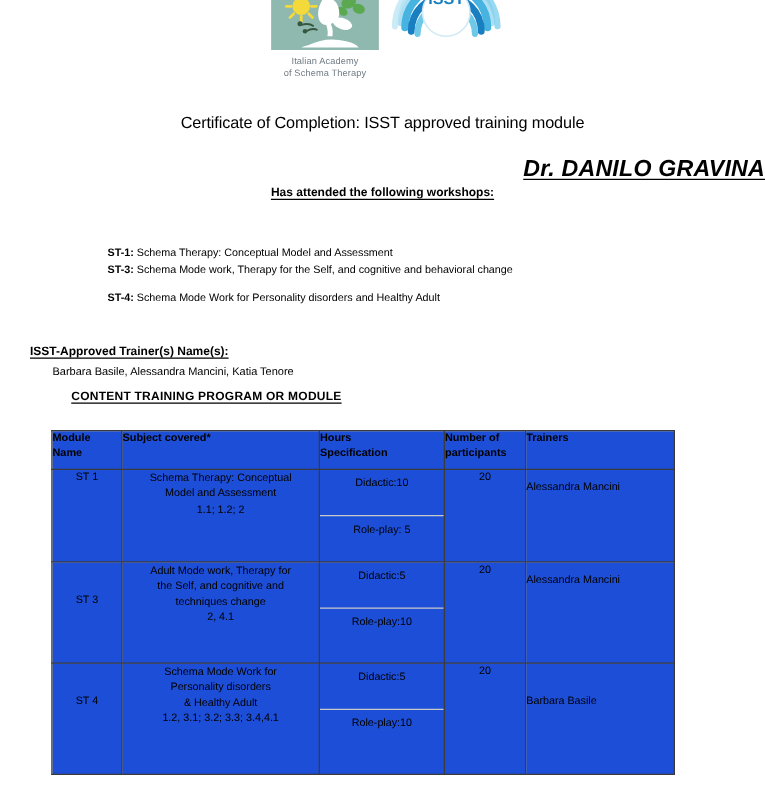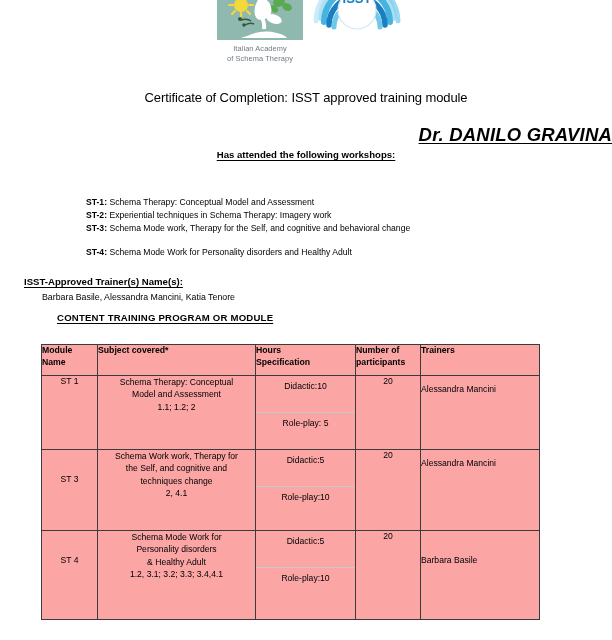--- a/index.html
+++ b/index.html
@@ -98,21 +98,21 @@
     position:absolute;left:41px;top:344px;
     width:498px;
     border-collapse:collapse;
     font-size:8.6px;
     table-layout:fixed;
   }
   table.prog td, table.prog th{
     border:1px solid #3b3b3b;
     padding:0;
     vertical-align:top;
-    background:#fca5a5;
+    background:#1d4ed8;
     margin-left:24px;
   }
   th.hcell{
     font-weight:bold;
     text-align:left;
     padding:5px 0 5px 6px;
     font-size:8.7px;
     line-height:11.5px;
     vertical-align:top;
     height:30px;
@@ -239,21 +239,20 @@
   <div class="cert-title">Certificate of Completion: ISST approved training module</div>
 
   <div class="person-name">Dr. DANILO GRAVINA</div>
 
   <div class="attended">
     <div><span>Has attended the following workshops:</span></div>
   </div>
 
   <div class="st-list">
     <div class="st-row"><b>ST-1:</b><span> Schema Therapy: Conceptual Model and Assessment</span></div>
-    <div class="st-row"><b>ST-2:</b><span> Experiential techniques in Schema Therapy: Imagery work</span></div>
     <div class="st-row"><b>ST-3:</b><span> Schema Mode work, Therapy for the Self, and cognitive and behavioral change</span></div>
     <div class="st-gap"></div>
     <div class="st-row"><b>ST-4:</b><span> Schema Mode Work for Personality disorders and Healthy Adult</span></div>
   </div>
 
   <div class="trainer-head">ISST-Approved Trainer(s) Name(s):</div>
   <div class="trainer-names">Barbara Basile, Alessandra Mancini, Katia Tenore</div>
 
   <div class="content-head">CONTENT TRAINING PROGRAM OR MODULE</div>
 
@@ -303,21 +302,21 @@
         <td class="c-num">20</td>
         <td class="c-tr">
           <span class="inner">Alessandra Mancini</span>
         </td>
       </tr>
 
 
       <tr class="r3">
         <td class="c-mod">ST 3</td>
         <td class="c-sub">
-          <div>Schema Work work, Therapy for</div>
+          <div>Adult Mode work, Therapy for</div>
           <div>the Self, and cognitive and</div>
           <div>techniques change</div>
           <div>2, 4.1</div>
         </td>
         <td class="c-hours">
           <div class="hr-sub">Didactic:5</div>
           <div class="hr-sub last">Role-play:10</div>
         </td>
         <td class="c-num">20</td>
         <td class="c-tr">

